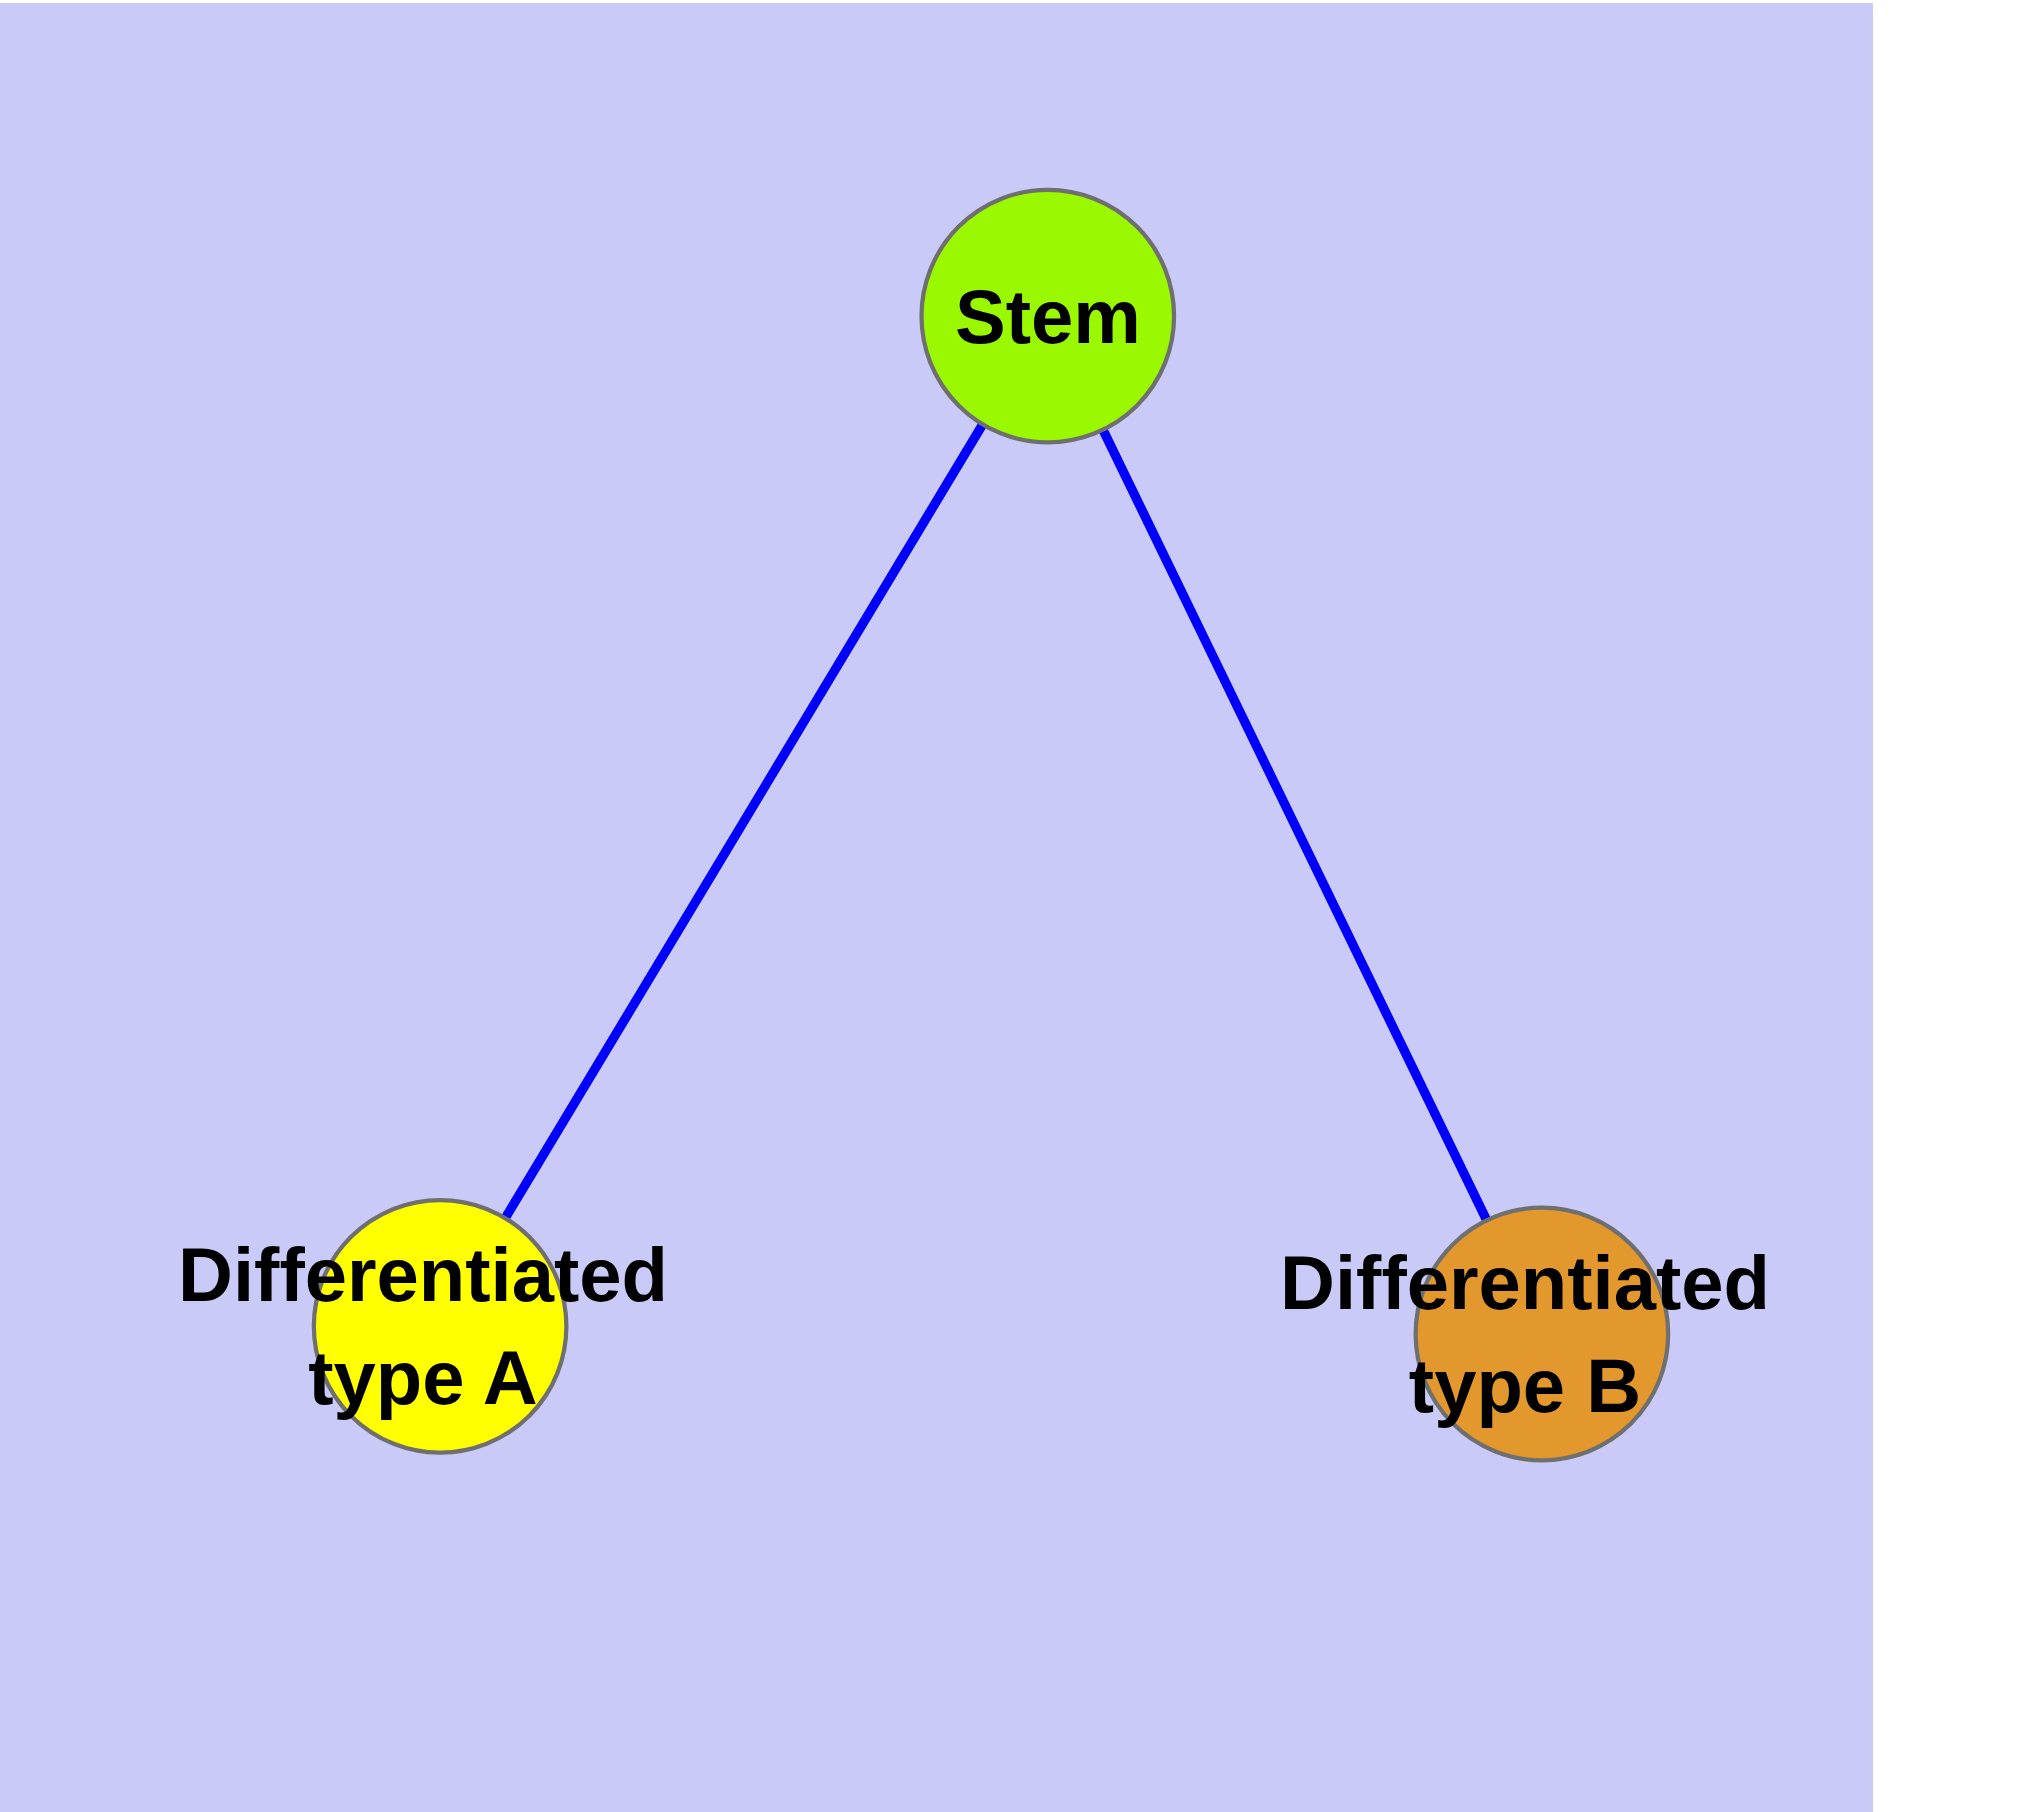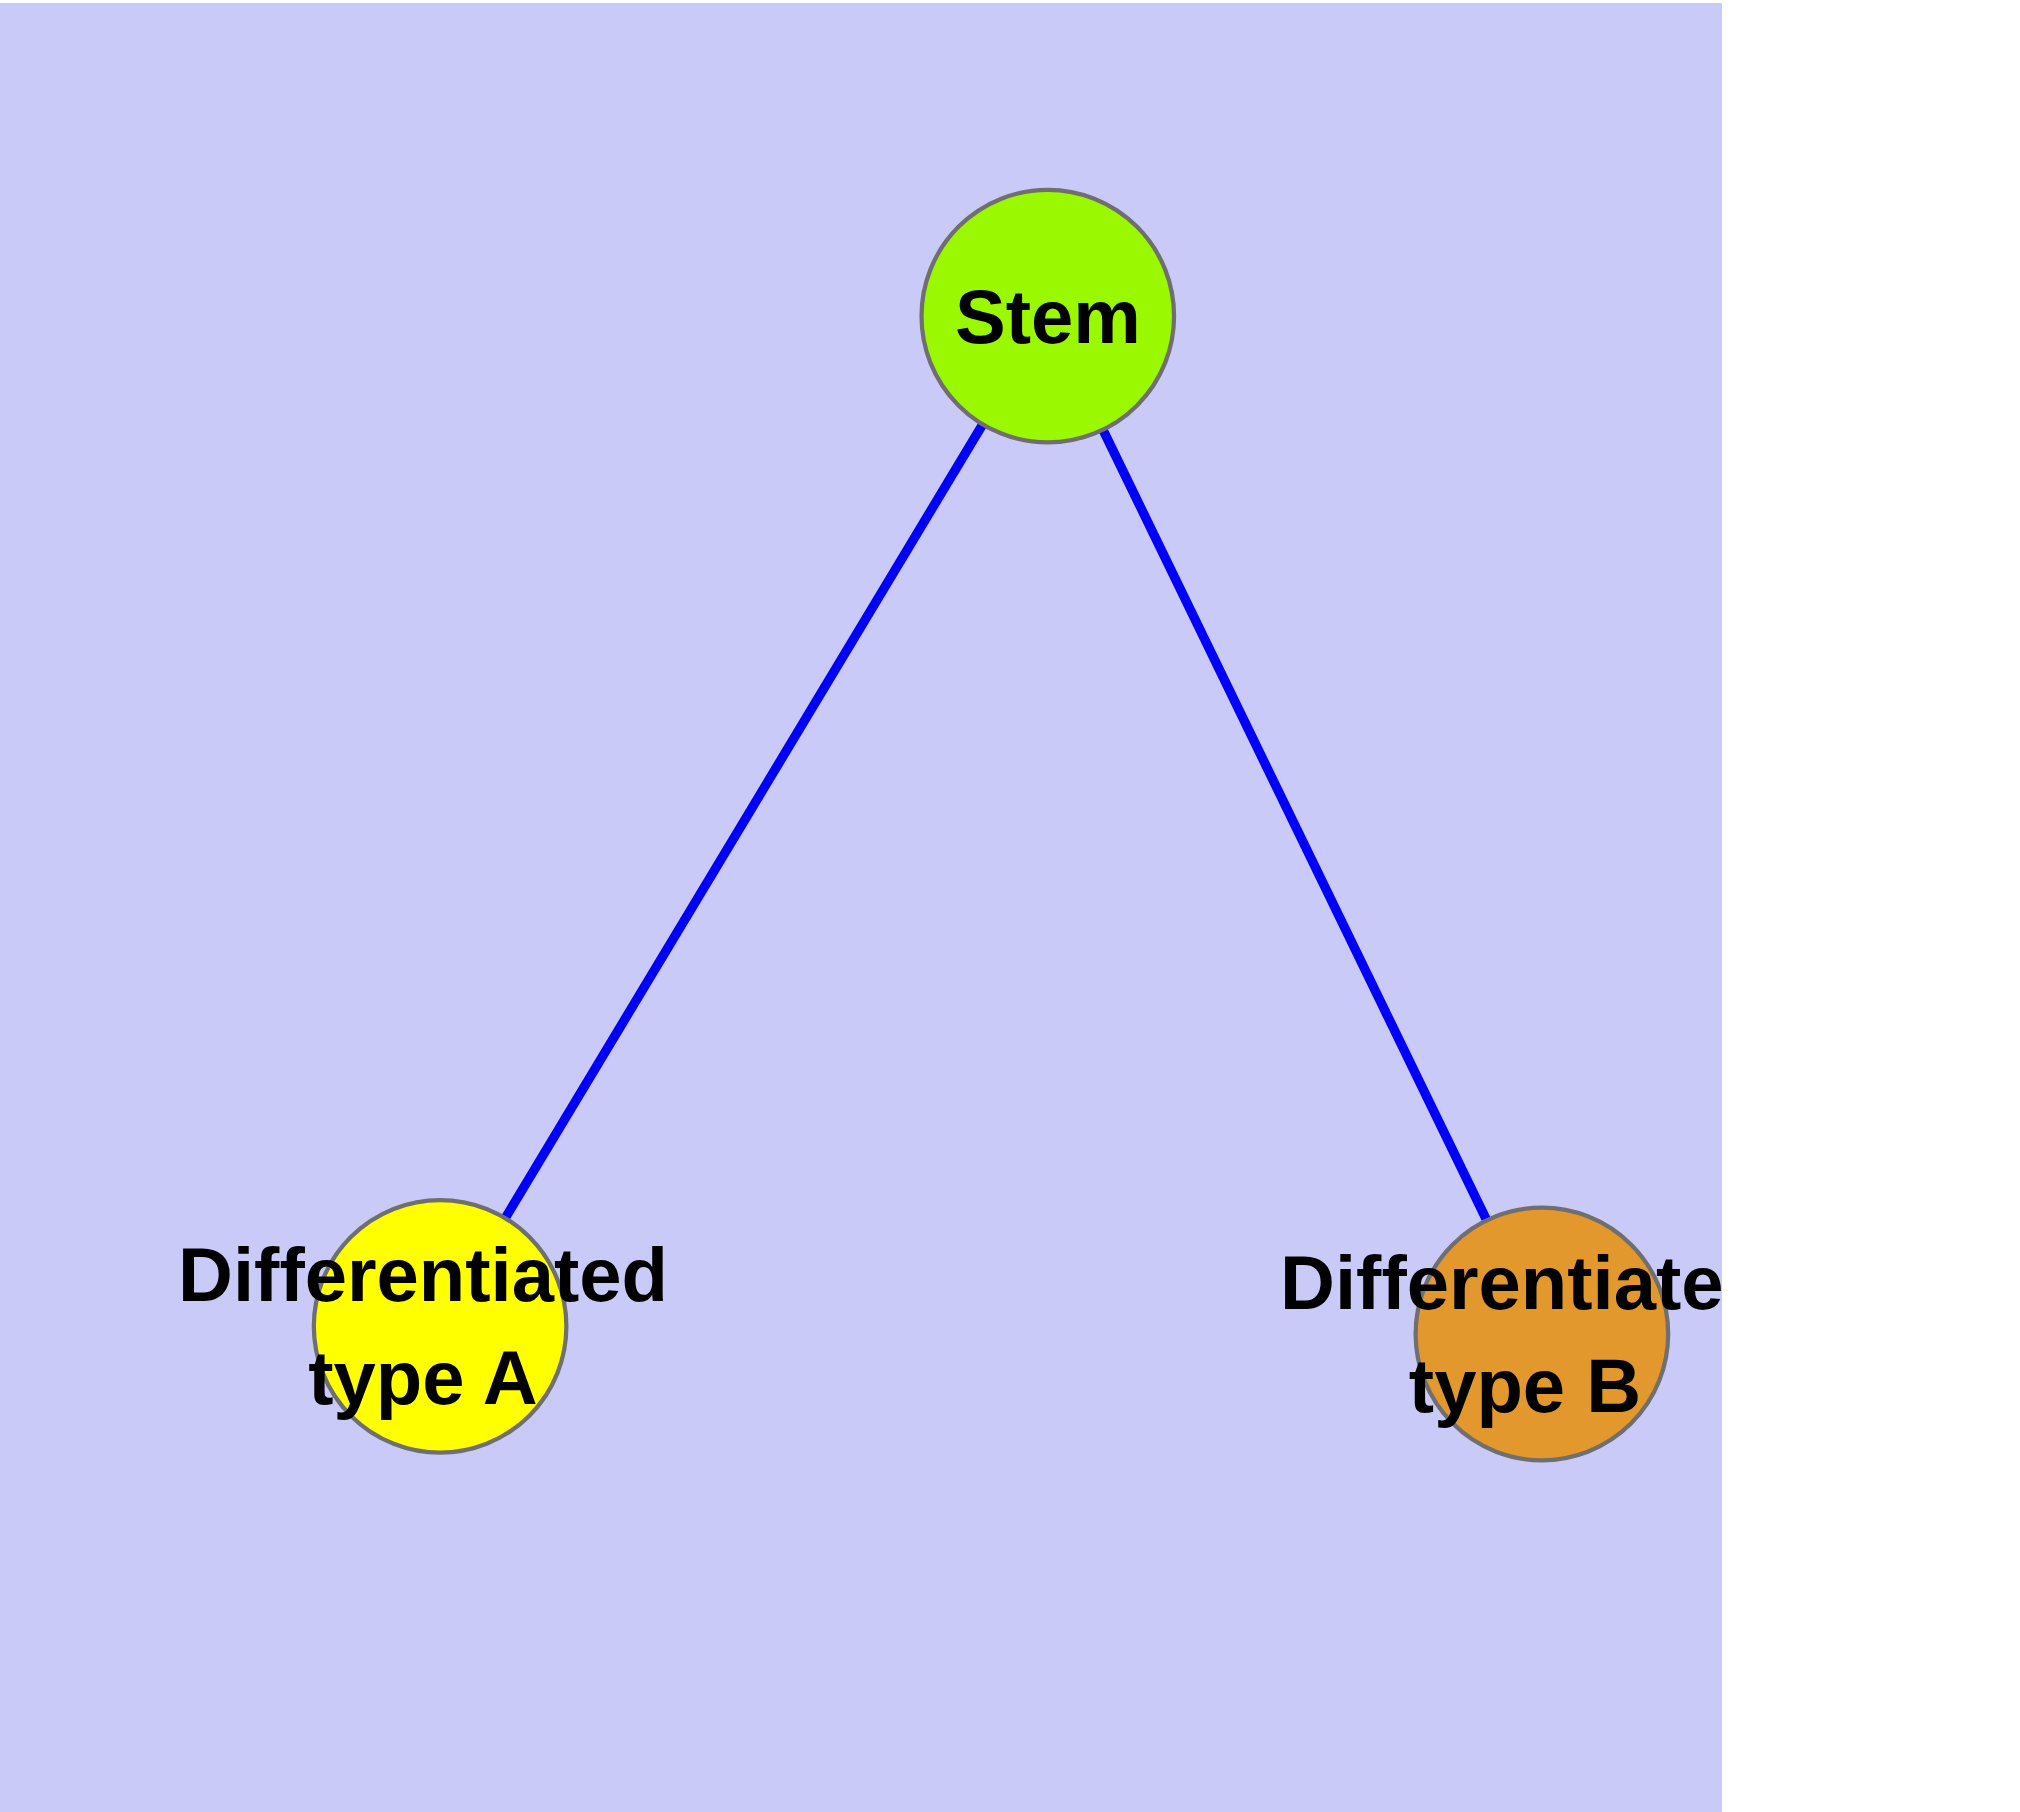--- a/index.html
+++ b/index.html
@@ -2,21 +2,21 @@
 <html style="font-size:13.6px"><head>
 <meta charset="utf-8">
 <style>
   html, body {
     margin: 0;
     padding: 0;
     background: #ffffff;
   }
   .canvas {
     position: relative;
-    width: 1722px;
+    width: 1873px;
     height: 1812px;
     overflow: hidden;
     font-family: "Liberation Sans", sans-serif;
   }
   .top-strip {
     position: absolute;
     top: 0; left: 0;
     width: 100%;
     height: 2.5px;
   }

